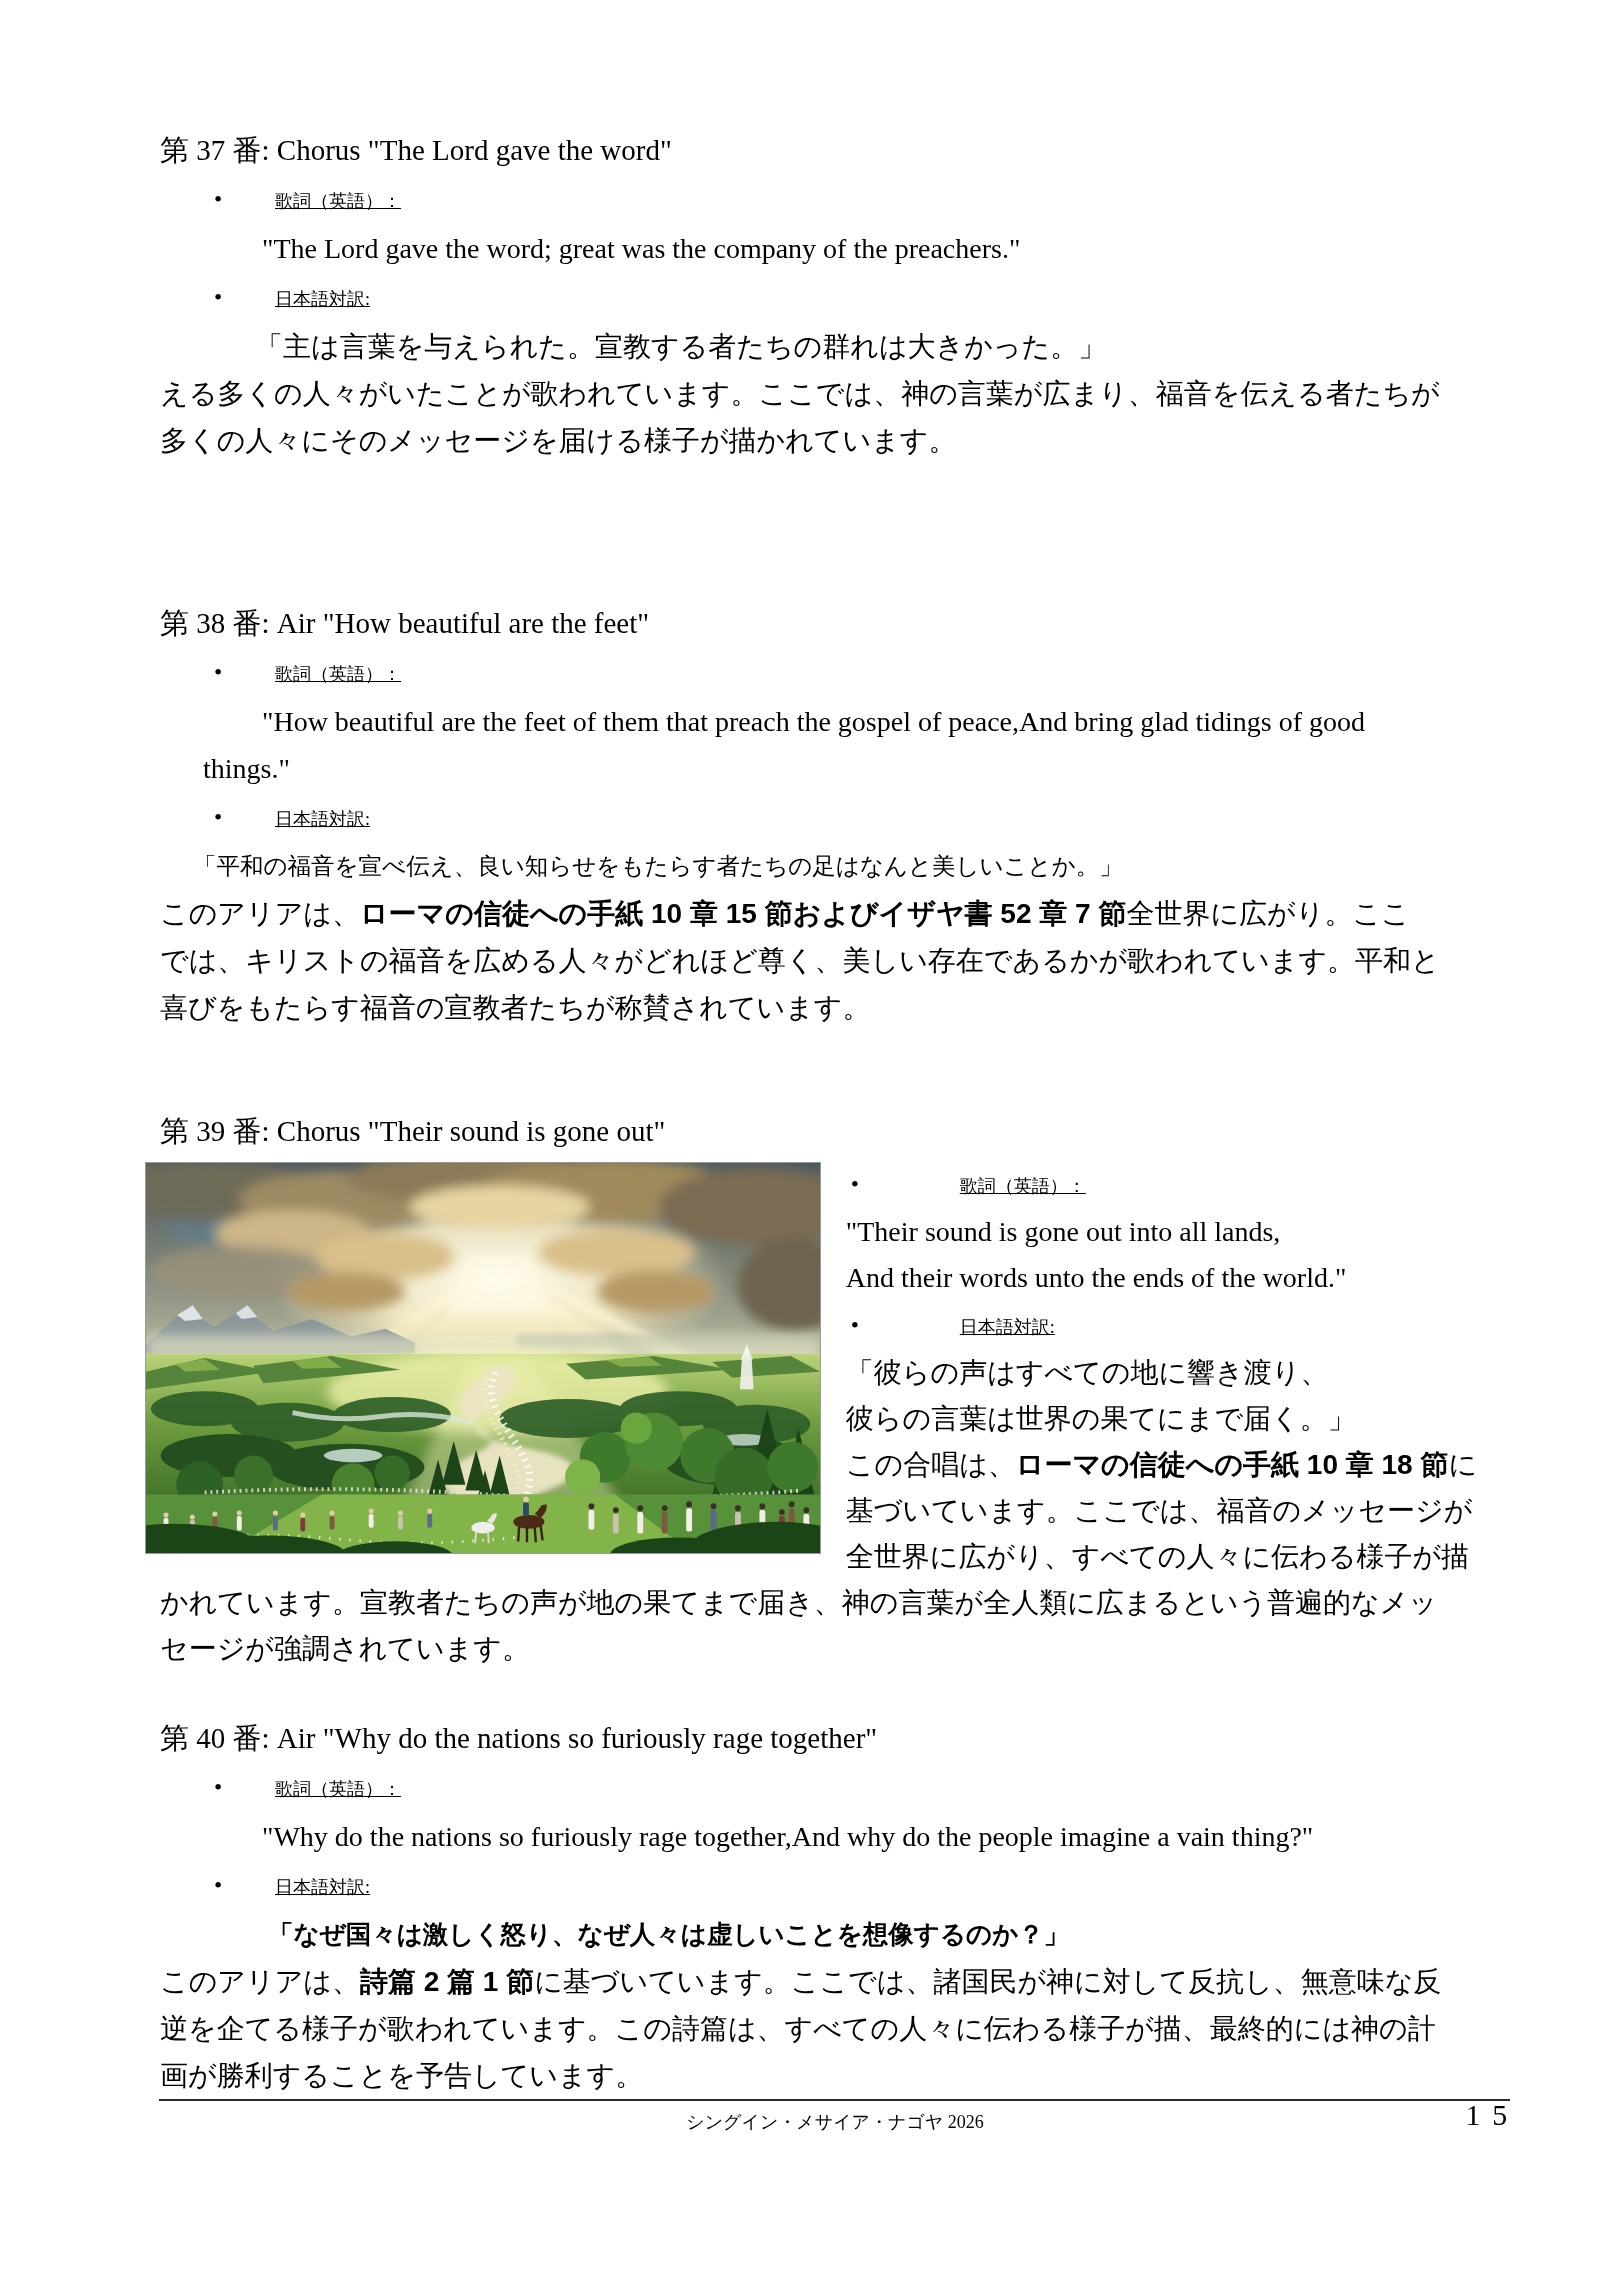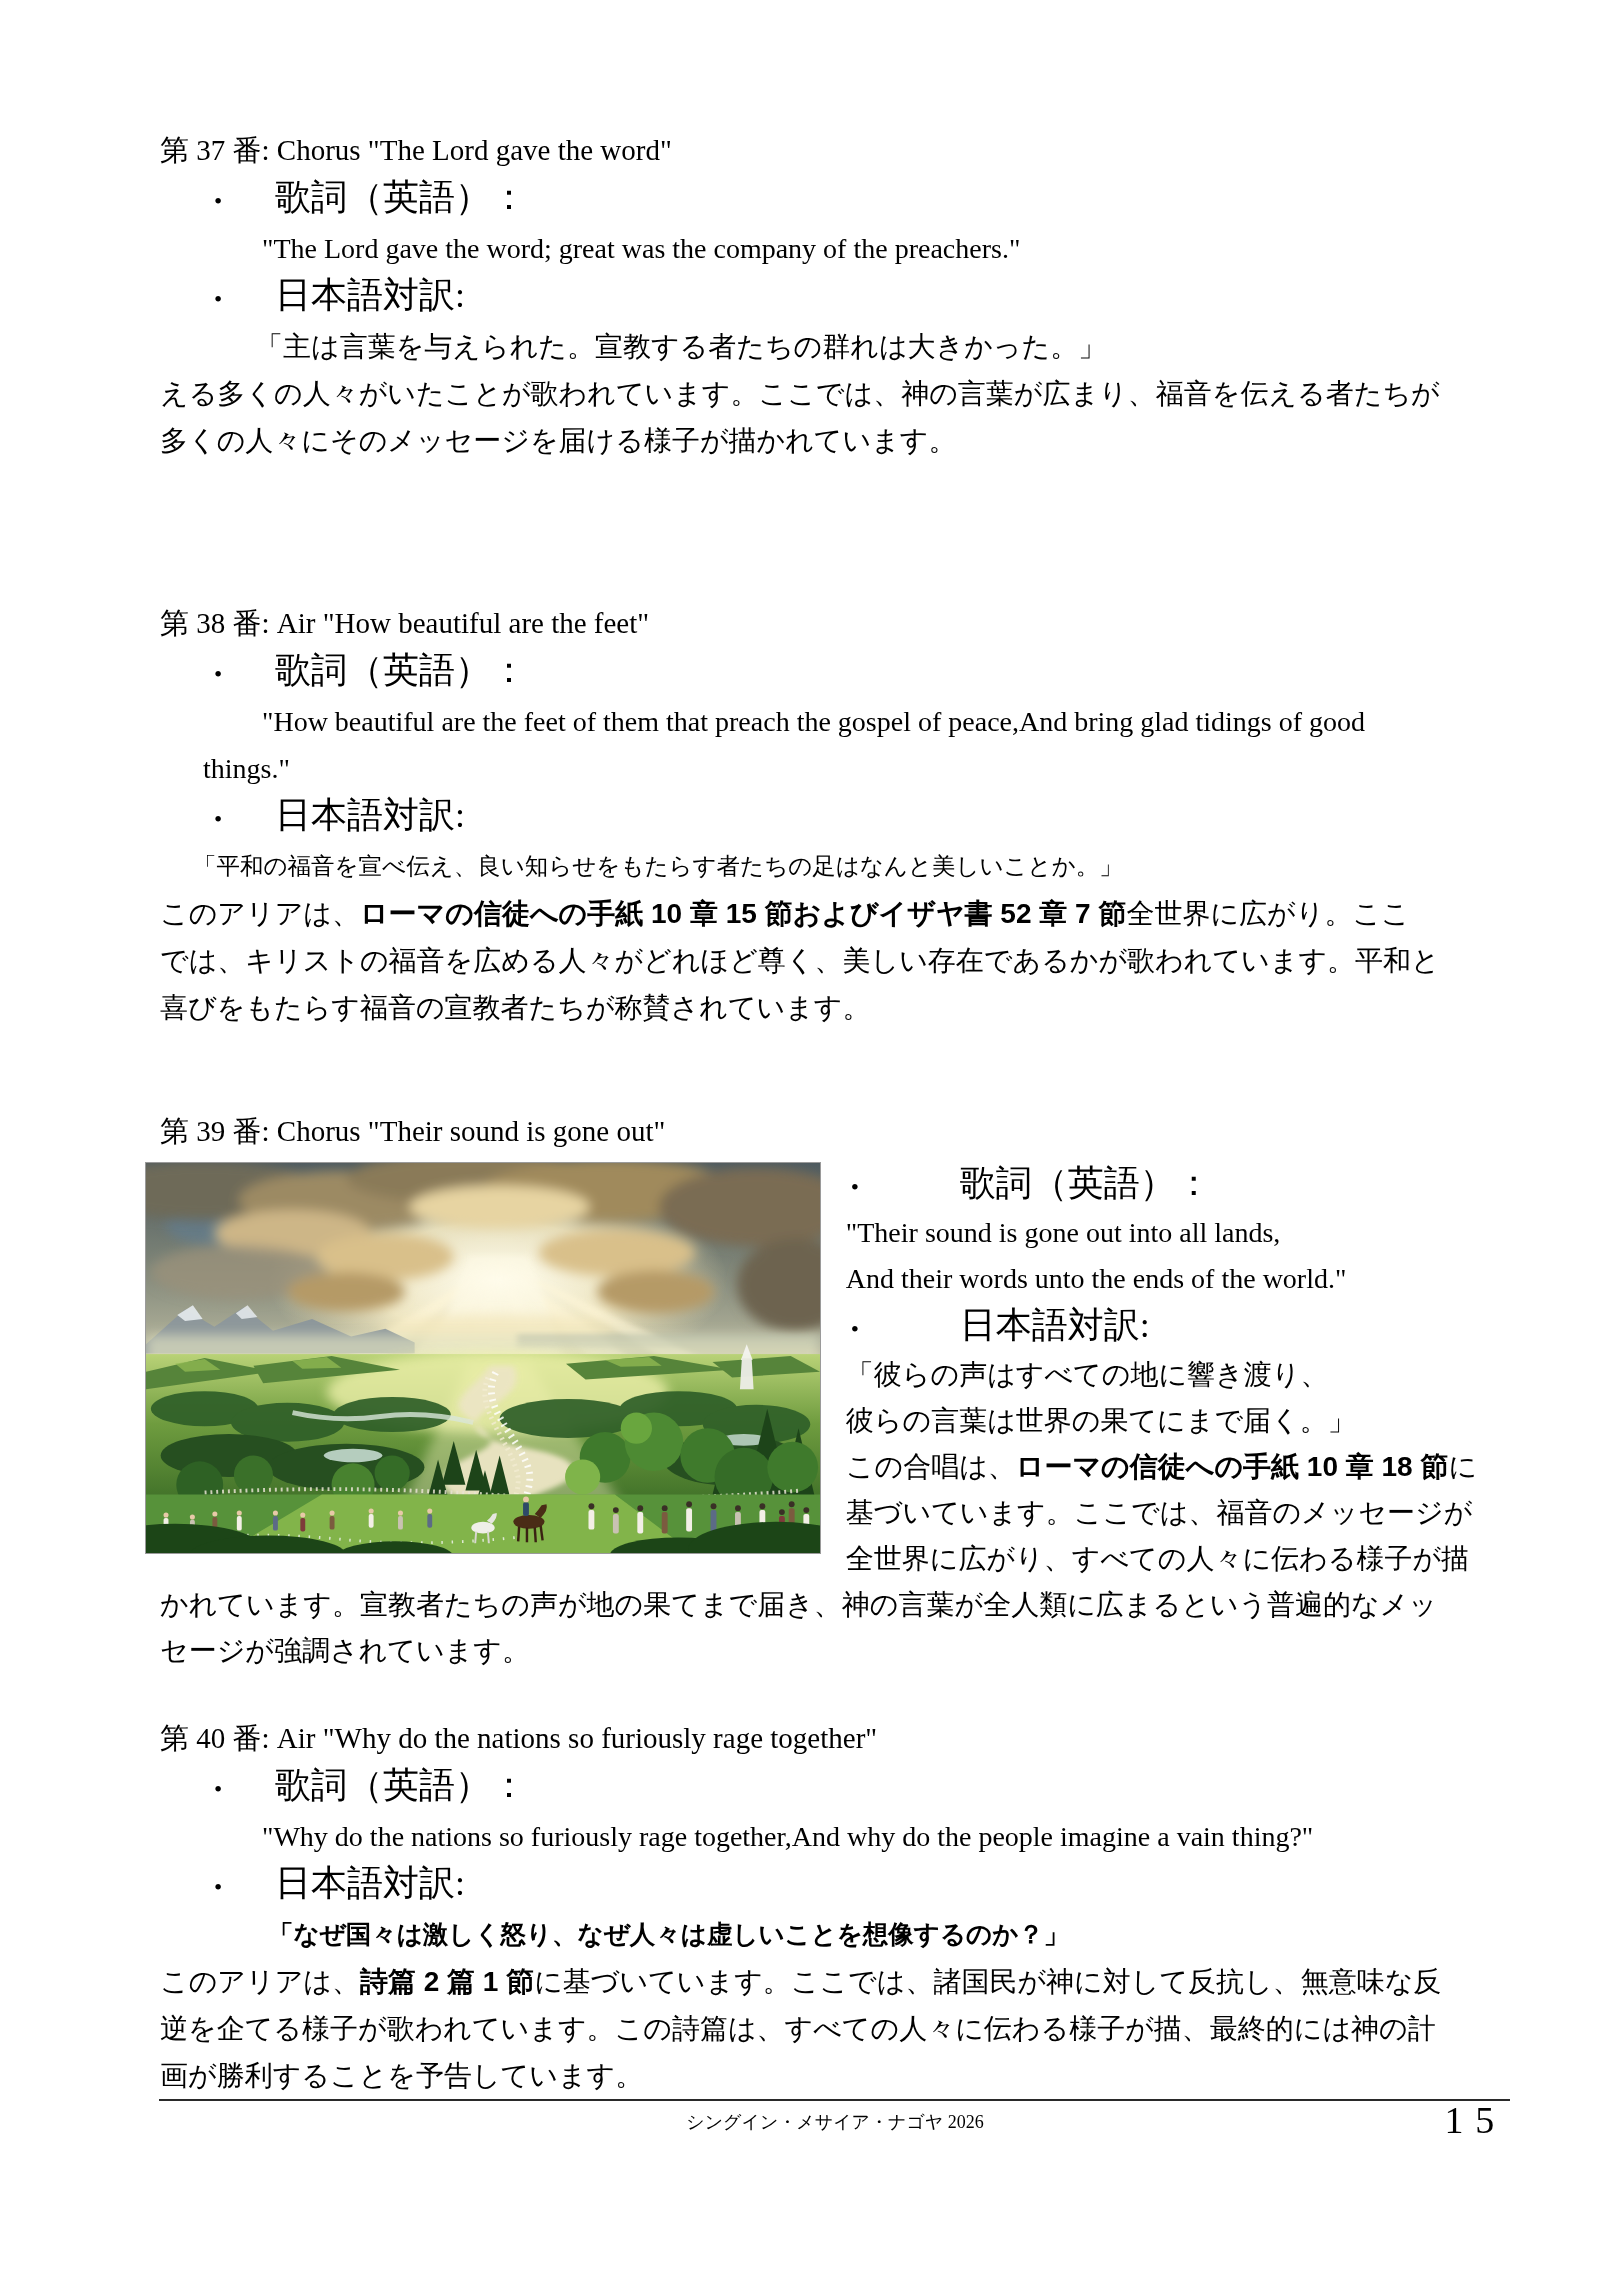--- a/index.html
+++ b/index.html
@@ -9,42 +9,42 @@
   }
   .serif { font-family:"Liberation Serif","DejaVu Serif",serif; }
   .goth  { font-family:"Liberation Sans","DejaVu Sans",sans-serif; }
 
   .sec { position:absolute; left:160px; width:1350px; }
   .line { line-height:47px; font-size:28px; white-space:nowrap; }
   .heading { font-size:29px; }
   .b { font-weight:bold; }
 
   .bullet { display:inline-block; margin-left:54px; width:61px; font-size:23.5px; }
-  .lbl { font-size:36px; }
+  .lbl { font-size:18px;text-decoration:underline; }
 
   .ind-en   { padding-left:102px; }
   .ind-cont { padding-left:43px;  }
   .ind-jp37 { padding-left:95px;  }
   .ind-jp38 { padding-left:33px;  font-size:23.5px; }
   .ind-jp40 { padding-left:108px; font-size:25.5px;font-weight:bold; }
 
   
   .s39-body { position:absolute; left:160px; top:1160px; width:1350px; }
   .s39-body .line { line-height:46px; }
   .float-img {
     float:left; width:674px; height:390px; border:1px solid #9a9a9a;
     margin:2px 24.5px 11.8px -14.7px; background:#7b8276;
   }
   .float-img svg { display:block; width:100%; height:100%; }
   .bullet39 { display:inline-block; padding-left:4.9px; width:109px; font-size:23.5px; }
 
   .rule { position:absolute; left:159px; top:2099px; width:1351px; border-top:2px solid #2a2a2a; }
   .footer-title { position:absolute; left:160px; top:2103px; width:1350px; text-align:center;
                   font-size:18px; line-height:39px; }
-  .page-num { position:absolute; top:2098px; right:114px; font-size:38px; letter-spacing:11.8px; }
+  .page-num { position:absolute; top:2098px; right:101px; font-size:30px; letter-spacing:11.8px; }
 </style>
 </head>
 <body>
 
 <div class="page">
 
   <div class="sec serif" style="top:127px;">
     <div class="line heading">第 37 番: Chorus "The Lord gave the word"</div>
     <div class="line"><span class="bullet">•</span><span class="lbl">歌詞（英語）：</span></div>
     <div class="line ind-en">"The Lord gave the word; great was the company of the preachers."</div>

